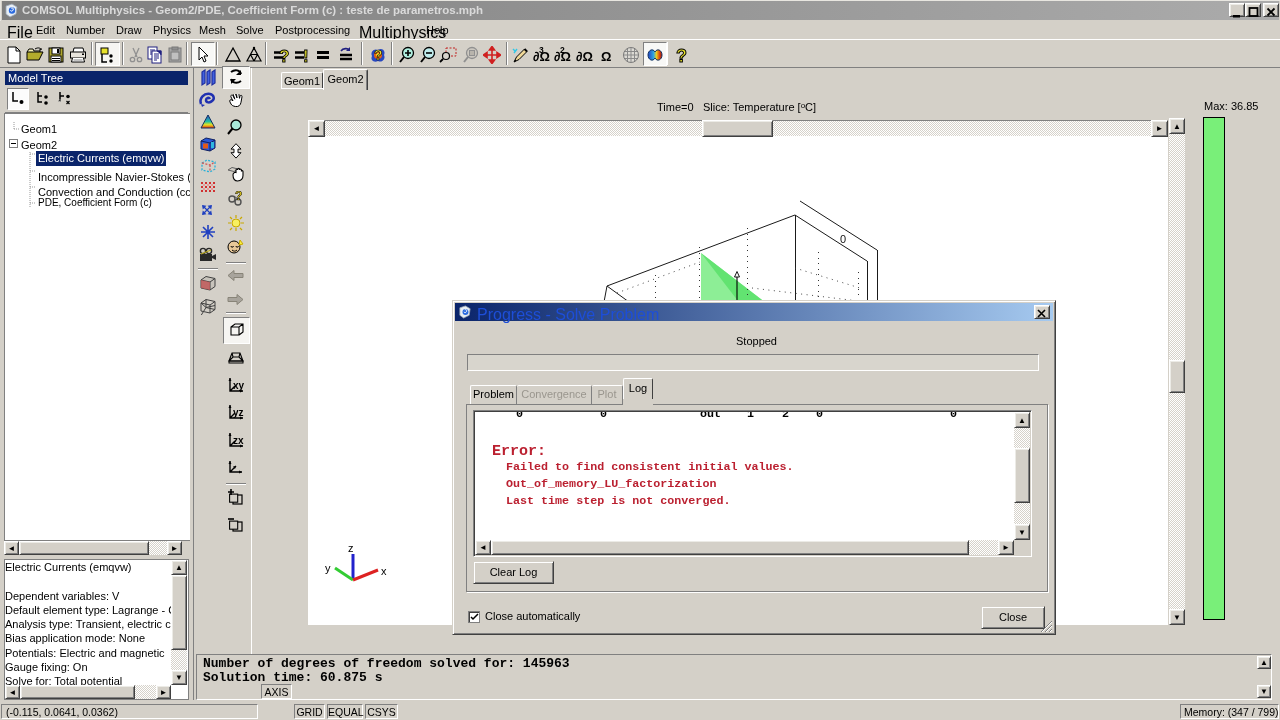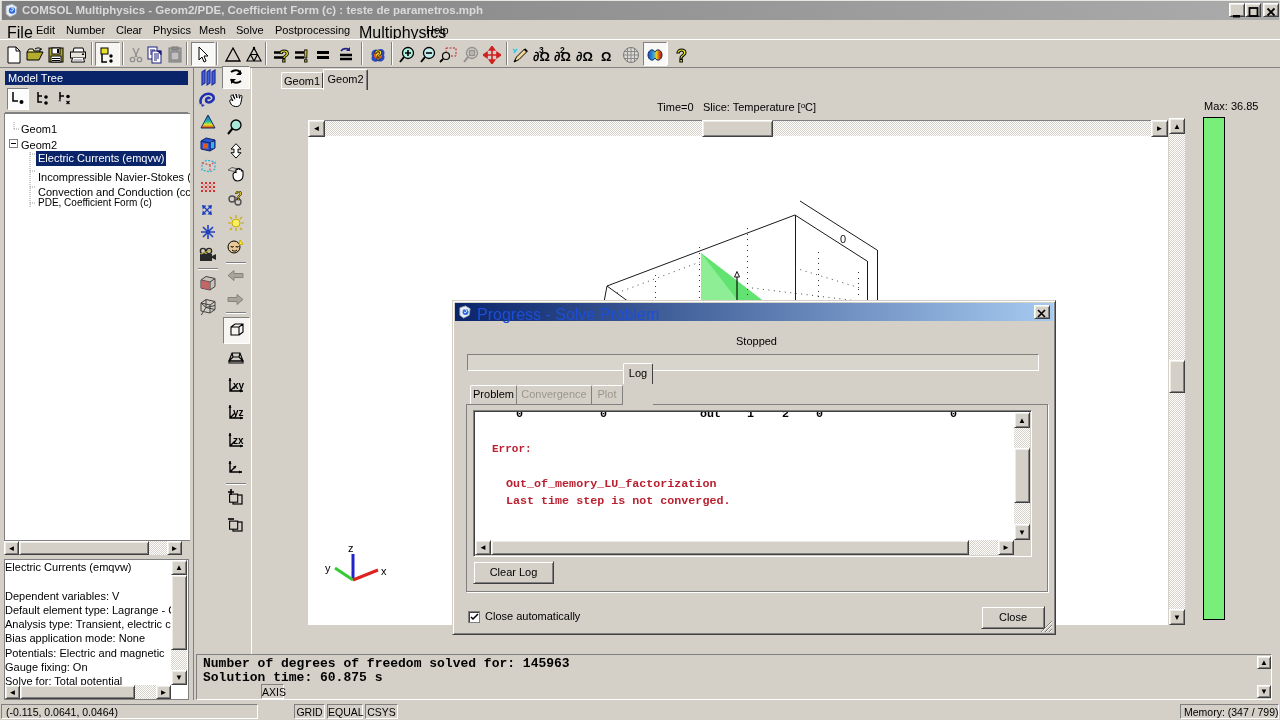--- a/index.html
+++ b/index.html
@@ -33,21 +33,21 @@
       <rect x="3.5" y="2" width="8" height="8" fill="none" stroke="#000" stroke-width="1.8"></rect>
     </svg></div>
 <div class="ab btn" style="left:1263px;top:3px;width:16px;height:14px;"><svg width="14" height="12">
       <path d="M3.5,2.5 L10.5,9.5 M10.5,2.5 L3.5,9.5" stroke="#000" stroke-width="1.8"></path>
     </svg></div>
 
 <div class="ab" style="left:0;top:21px;width:1280px;height:18px;background:#D4D0C8;"></div>
 <div class="ab" style="top:24px;left:7px;font-size:16px;">File</div>
 <div class="ab" style="top:24px;left:36px;font-size:11px;">Edit</div>
 <div class="ab" style="top:24px;left:66px;font-size:11px;">Number</div>
-<div class="ab" style="top:24px;left:116px;font-size:11px;">Clear</div>
+<div class="ab" style="top:24px;left:116px;font-size:11px;">Draw</div>
 <div class="ab" style="top:24px;left:153px;font-size:11px;">Physics</div>
 <div class="ab" style="top:24px;left:199px;font-size:11px;">Mesh</div>
 <div class="ab" style="top:24px;left:236px;font-size:11px;">Solve</div>
 <div class="ab" style="top:24px;left:275px;font-size:11px;">Postprocessing</div>
 <div class="ab" style="top:24px;left:359px;font-size:16px;">Multiphysics</div>
 <div class="ab" style="top:24px;left:426px;font-size:11px;">Help</div>
 
 <div class="ab" style="left:0;top:39px;width:1280px;height:29px;background:#D4D0C8;border-top:1px solid #fff;border-bottom:1px solid #808080;"></div>
 <div class="ab" style="left:91px;top:42px;width:2px;height:23px;border-left:1px solid #808080;border-right:1px solid #fff;"></div>
 <div class="ab" style="left:122px;top:42px;width:2px;height:23px;border-left:1px solid #808080;border-right:1px solid #fff;"></div>
@@ -498,22 +498,22 @@
 <div class="ab" style="left:1204px;top:100px;font-size:11px;">Max: 36.85</div>
 <div class="ab" style="left:1203px;top:117px;width:22px;height:503px;background:#79ef79;border:1px solid #000;"></div>
 <div class="ab" style="left:1207px;top:631px;font-size:11px;margin-top:28px;">Min: 36.85</div>
 
 <div class="ab sunk" style="left:196px;top:654px;width:1076px;height:46px;background:#D4D0C8;"></div>
 <div class="ab mono" style="left:203px;top:657px;font-size:13px;font-weight:bold;line-height:14px;white-space:pre;">Number of degrees of freedom solved for: 145963
 Solution time: 60.875 s</div>
 <div class="ab sb" style="left:1257px;top:656px;width:14px;height:13px;">▲</div>
 <div class="ab sb" style="left:1257px;top:685px;width:14px;height:13px;">▼</div>
 
-<div class="ab sunk" style="left:1px;top:704px;width:257px;height:15px;font-size:10.5px;padding:1px 0 0 4px;">(-0.115, 0.0641, 0.0464)</div>
-<div class="ab sunk" style="left:261px;top:684px;width:23px;height:15px;font-size:10.5px;text-align:center;padding-top:1px;">AXIS</div>
+<div class="ab sunk" style="left:1px;top:704px;width:257px;height:15px;font-size:10.5px;padding:1px 0 0 4px;">(-0.115, 0.0641, 0.0362)</div>
+<div class="ab sunk" style="left:261px;top:684px;width:31px;height:15px;font-size:10.5px;text-align:center;padding-top:1px;">AXIS</div>
 <div class="ab sunk" style="left:294px;top:704px;width:31px;height:15px;font-size:10.5px;text-align:center;padding-top:1px;">GRID</div>
 <div class="ab sunk" style="left:327px;top:704px;width:36px;height:15px;font-size:10.5px;text-align:right;padding-top:1px;">EQUAL</div>
 <div class="ab sunk" style="left:365px;top:704px;width:33px;height:15px;font-size:10.5px;text-align:center;padding-top:1px;">CSYS</div>
 <div class="ab sunk" style="left:1180px;top:704px;width:99px;height:15px;font-size:10.5px;padding:1px 0 0 3px;white-space:nowrap;overflow:hidden;">Memory: (347 / 799)</div>
 
 <div class="ab raised2" style="left:452px;top:300px;width:604px;height:335px;background:#D4D0C8;"></div>
 <div class="ab" style="left:455px;top:303px;width:598px;height:18px;background:linear-gradient(to right,#0A246A,#A6CAF0);"></div>
 <svg class="ab" style="left:458px;top:305px" width="14" height="14" viewBox="0 0 15 15">
     <path d="M2,3 L8,1 L13,4 L12,11 L6,14 L2,11 Z" fill="#e8eef4" stroke="#9aa6b4" stroke-width="0.8"></path>
     <circle cx="8" cy="7.5" r="3.2" fill="#2a6adf"></circle>
@@ -522,36 +522,37 @@
 <div class="ab" style="left:477px;top:306px;font-size:16px;font-weight:normal;color:#1d4ed8;">Progress - Solve Problem</div>
 <div class="ab btn" style="left:1034px;top:305px;width:16px;height:14px;"><svg width="14" height="12">
       <path d="M3,2 L10,9 M10,2 L3,9" stroke="#000" stroke-width="1.6"></path>
     </svg></div>
 <div class="ab" style="left:736px;top:335px;font-size:11px;">Stopped</div>
 <div class="ab" style="left:467px;top:354px;width:572px;height:17px;border:1px solid #808080;border-right-color:#fff;border-bottom-color:#fff;background:#d8d5cd;"></div>
 
 <div class="ab" style="left:470px;top:385px;width:47px;height:19px;background:#D4D0C8;border-top:1px solid #fff;border-left:1px solid #fff;border-right:1px solid #808080;border-radius:2px 2px 0 0;font-size:11px;text-align:center;padding-top:2px;">Problem</div>
 <div class="ab" style="left:517px;top:385px;width:75px;height:19px;background:#D4D0C8;border-top:1px solid #fff;border-right:1px solid #808080;border-radius:2px 2px 0 0;font-size:11px;text-align:center;padding-top:2px;color:#9a968e;">Convergence</div>
 <div class="ab" style="left:592px;top:385px;width:31px;height:19px;background:#D4D0C8;border-top:1px solid #fff;border-right:1px solid #808080;border-radius:2px 2px 0 0;font-size:11px;text-align:center;padding-top:2px;color:#9a968e;">Plot</div>
-<div class="ab" style="left:623px;top:363px;width:30px;height:21px;background:#D4D0C8;border-top:1px solid #fff;border-left:1px solid #fff;border-right:1px solid #404040;border-radius:2px 2px 0 0;font-size:11px;text-align:center;padding-top:3px;">Log</div>
+<div class="ab" style="left:623px;top:378px;width:30px;height:21px;background:#D4D0C8;border-top:1px solid #fff;border-left:1px solid #fff;border-right:1px solid #404040;border-radius:2px 2px 0 0;font-size:11px;text-align:center;padding-top:3px;">Log</div>
 
 <div class="ab" style="left:466px;top:404px;width:582px;height:188px;border:1px solid #808080;border-top:none;box-shadow:1px 1px 0 #fff;"></div>
 <div class="ab" style="left:466px;top:404px;width:157px;height:1px;background:#808080;"></div>
 <div class="ab" style="left:653px;top:404px;width:395px;height:1px;background:#808080;"></div>
 
 <div class="ab sunk2" style="left:473px;top:410px;width:559px;height:147px;background:#fff;"></div>
 <div class="ab" style="left:475px;top:412px;width:539px;height:128px;background:#fff;overflow:hidden;">
 <div class="ab mono" style="left:41px;top:-5px;font-size:11.7px;font-weight:bold;">0</div>
     <div class="ab mono" style="left:125px;top:-5px;font-size:11.7px;font-weight:bold;">0</div>
     <div class="ab mono" style="left:225px;top:-5px;font-size:11.7px;font-weight:bold;">out</div>
     <div class="ab mono" style="left:272px;top:-5px;font-size:11.7px;font-weight:bold;">1</div>
     <div class="ab mono" style="left:307px;top:-5px;font-size:11.7px;font-weight:bold;">2</div>
     <div class="ab mono" style="left:341px;top:-5px;font-size:11.7px;font-weight:bold;">0</div>
     <div class="ab mono" style="left:475px;top:-5px;font-size:11.7px;font-weight:bold;">0</div>
-<div class="ab mono" style="left:17px;top:31px;font-size:11px;font-weight:bold;color:#bb2030;">Error:</div>
+<div class="ab mono" style="left:17px;top:31px;font-size:15px;font-weight:bold;color:#bb2030;">Error:</div>
+<div class="ab mono" style="left:31px;top:48px;font-size:11.7px;font-weight:bold;color:#bb2030;">Failed to find consistent initial values.</div>
 <div class="ab mono" style="left:31px;top:65px;font-size:11.7px;font-weight:bold;color:#bb2030;">Out_of_memory_LU_factorization</div>
 <div class="ab mono" style="left:31px;top:82px;font-size:11.7px;font-weight:bold;color:#bb2030;">Last time step is not converged.</div>
 </div>
 
 <div class="ab dither" style="left:1014px;top:412px;width:16px;height:128px;"></div>
 <div class="ab sb" style="left:1014px;top:412px;width:16px;height:16px;">▲</div>
 <div class="ab sb" style="left:1014px;top:524px;width:16px;height:16px;">▼</div>
 <div class="ab btn" style="left:1014px;top:448px;width:16px;height:55px;"></div>
 
 <div class="ab dither" style="left:475px;top:540px;width:539px;height:15px;"></div>

